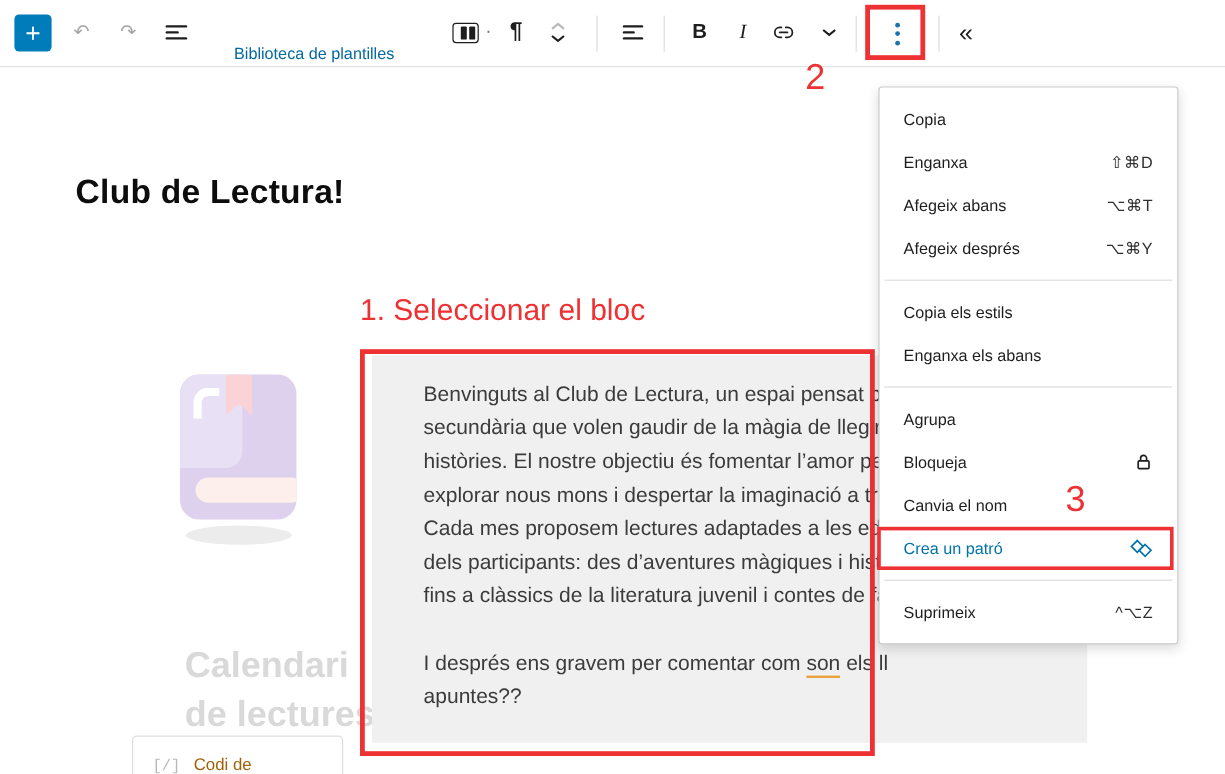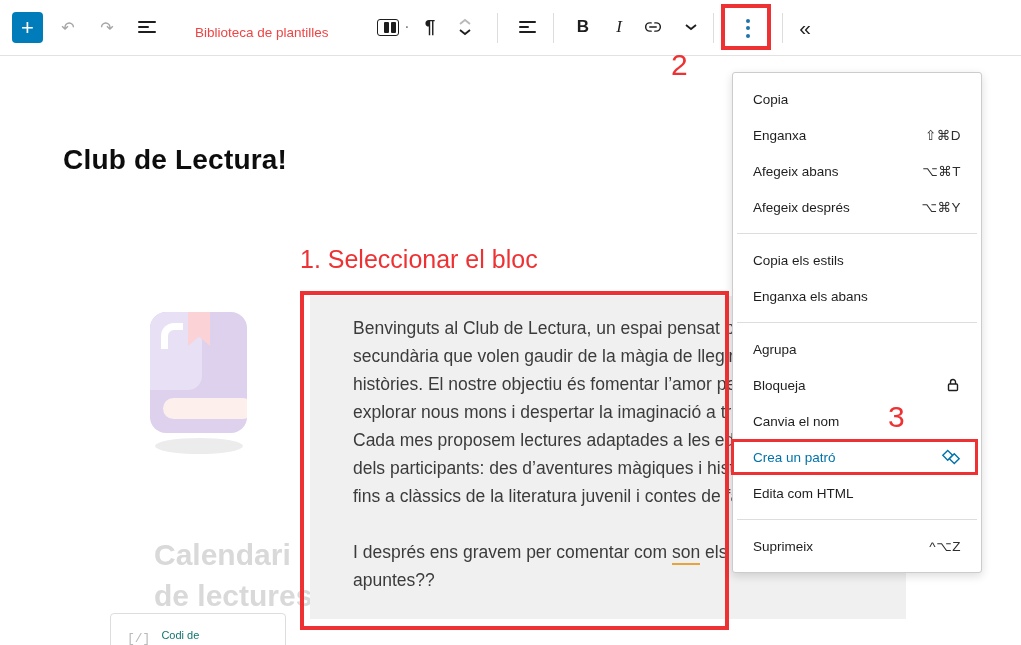--- a/index.html
+++ b/index.html
@@ -8,22 +8,22 @@
   .stage { position:absolute; top:0; left:0; width:1021px; height:645px; }
 
   
   .toolbar { position:absolute; top:0; left:0; width:1021px; height:56px;
     background:#fff; border-bottom:1px solid #e2e2e2; z-index:30; }
   .tb { position:absolute; display:flex; align-items:center; justify-content:center; }
   .inserter { left:12px; top:12px; width:31px; height:31px; background:#007cba;
     border-radius:4px; color:#fff; font-size:22px; font-weight:400; cursor:pointer; }
   .icon-btn { width:26px; height:44px; top:5px; color:#1e1e1e; }
   .ghost { color:#a6a6a6; }
-  .doc-label { position:absolute; left:195px; top:4px; height:56px; display:flex;
-    align-items:center; font-size:13.5px; color:#ef4444; }
+  .doc-label { position:absolute; left:195px; top:16px; height:56px; display:flex;
+    align-items:center; font-size:13.5px; color:#0369a1; }
   .vdiv { position:absolute; top:13px; width:1px; height:30px; background:#ddd; }
   .pilcrow { font-size:19px; font-weight:700; }
   .dot-sep { font-size:16px; color:#757575; }
   .lines-icon span { display:block; height:2.4px; background:#1e1e1e; border-radius:2px; margin:2.4px 0; }
   .blocktype { width:22px; height:17px; border:1.6px solid #1e1e1e; border-radius:3px;
     display:flex; align-items:stretch; justify-content:flex-end; gap:2px; padding:2px 2px; }
   .blocktype i { display:block; width:5px; background:#1e1e1e; border-radius:1px; }
   .chevstack { display:flex; flex-direction:column; gap:2px; }
   .opts-btn { left:729px; top:9px; width:38px; height:38px; flex-direction:column; gap:3.5px; cursor:pointer; }
   .opts-btn i { width:4px; height:4px; border-radius:50%; background:#1e73aa; display:block; }
@@ -65,21 +65,21 @@
   .book-shadow { position:absolute; left:5px; top:126px; width:88px; height:16px;
     background:#ececec; border-radius:50%; }
 
   .side-heading { position:absolute; left:110px; top:534px; font-size:30px; font-weight:700;
     color:#d9d9d9; line-height:41px; z-index:5;margin-left:44px; }
   .shortcode-box { position:absolute; left:110px; top:613px; width:176px; height:60px;
     border:1px solid #ddd; border-radius:4px; background:#fff; display:flex;
     align-items:flex-start; padding:15px 0 0 16px; z-index:5; }
   .shortcode-box .sc-icon { font-family:"Liberation Mono", monospace; font-size:13px;
     color:#b9b9b9; margin-right:11px; margin-top:2px; }
-  .shortcode-box .sc-label { font-size:11px; color:#0f766e; }
+  .shortcode-box .sc-label { font-size:14px; color:#a16207; }
 
   
   .menu { position:absolute; left:732px; top:72px; width:250px; background:#fff;
     border:1px solid #ccc; border-radius:3px; box-shadow:0 3px 10px rgba(0,0,0,.14);
     padding:8px 4px; z-index:50; }
   .menu-item { height:36px; display:flex; align-items:center; justify-content:space-between;
     padding:0 16px; font-size:13.5px; color:#1e1e1e; cursor:pointer; }
   .menu-item .shortcut { color:#2f2f2f; letter-spacing:.5px; }
   .menu-sep { border-top:1px solid #ddd; margin:8px 0; }
   .menu-item.highlight { color:#0073aa; outline:none; }
@@ -248,23 +248,20 @@
     </div>
     <div class="menu-item highlight">
       <span>Crea un patró</span>
       <span class="mi-icon">
         <svg width="20" height="18" viewBox="0 0 24 22">
           <path d="M8 3 L14 9 L8 15 L2 9 Z" fill="none" stroke="#0073aa" stroke-width="1.7"></path>
           <path d="M16 7 L22 13 L16 19 L10 13 Z" fill="#fff" stroke="#0073aa" stroke-width="1.7"></path>
         </svg>
       </span>
     </div>
-    <div class="menu-item">
-      <span>Edita com HTML</span>
-    </div>
 
     <div class="menu-sep"></div>
 
     <div class="menu-item">
       <span>Suprimeix</span>
       <span class="shortcut">^⌥Z</span>
     </div>
   </div>
 
   <div class="red-outline opts-outline"></div>

